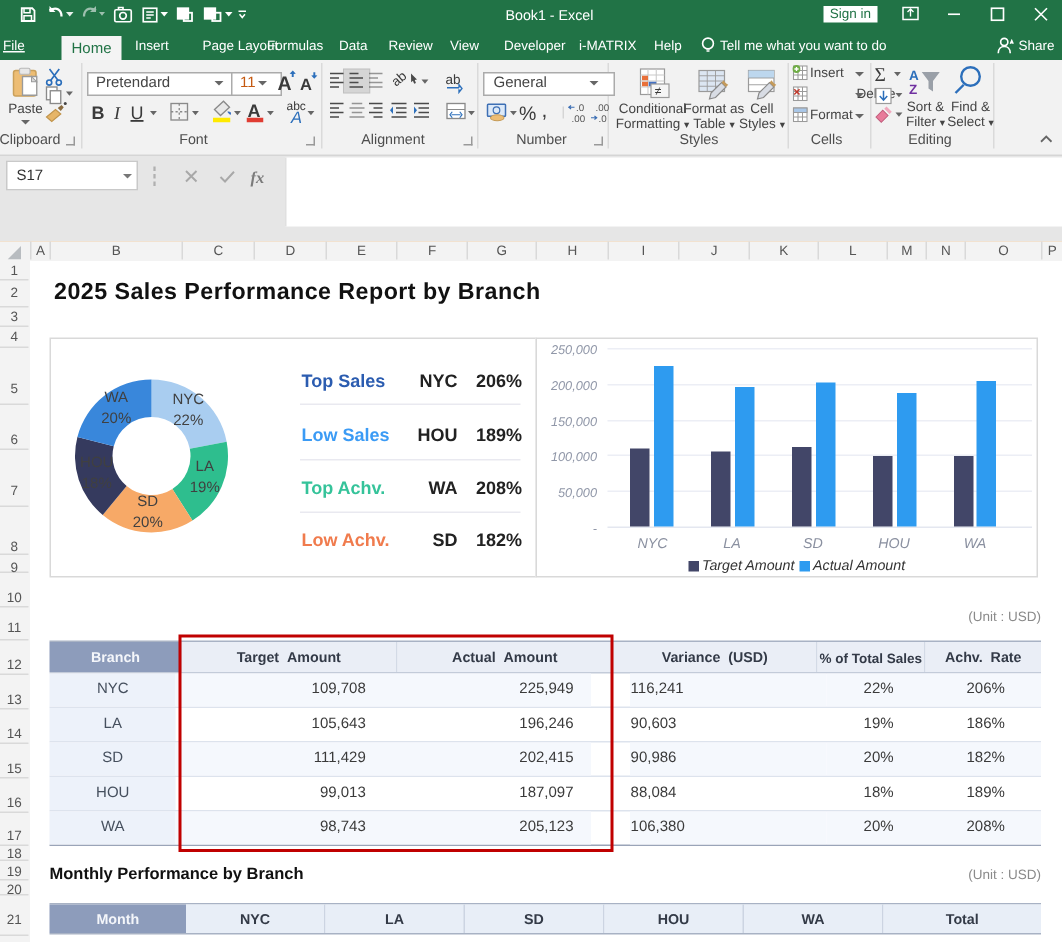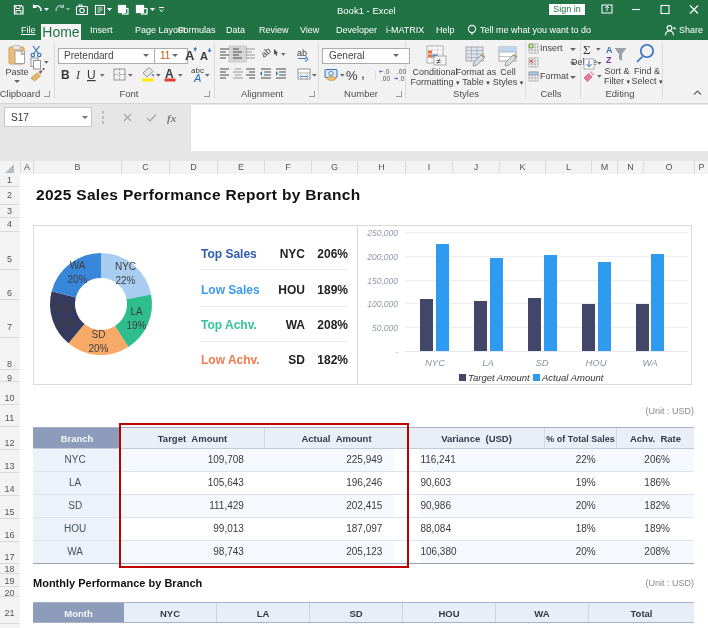--- a/index.html
+++ b/index.html
@@ -9,21 +9,21 @@
   
   #titlebar{position:absolute;left:0;top:0;width:708px;height:20px;background:#217346;}
   #titlebar svg{position:absolute;}
   .tbtxt{position:absolute;color:#fff;font-size:9.5px;}
   #signin{position:absolute;left:549px;top:4px;width:36px;height:11px;background:#fff;
           color:#217346;font-size:9px;text-align:center;line-height:11px;}
   
   #tabs{position:absolute;left:0;top:20px;width:708px;height:20px;background:#217346;}
   .tab{position:absolute;top:0;height:20px;color:#fff;font-size:9px;line-height:21px;letter-spacing:0;}
   #hometab{position:absolute;left:41px;top:4px;width:40px;height:16px;background:#f4f4f4;
-           color:#217346;font-size:14px;text-align:center;line-height:17px;}
+           color:#217346;font-size:10px;text-align:center;line-height:17px;}
   
   #ribbon{position:absolute;left:0;top:40px;width:708px;height:63px;background:#f2f2f2;
           border-bottom:1px solid #d5d5d5;}
   .gdiv{position:absolute;top:2px;height:57px;width:1px;background:#dadada;}
   .glabel{position:absolute;top:48px;font-size:9.5px;color:#4e4e4e;text-align:center;width:80px;}
   .launch{position:absolute;top:51px;width:5px;height:5px;border-right:1px solid #999;
           border-bottom:1px solid #999;}
   .blbl{position:absolute;font-size:9px;color:#444;text-align:center;line-height:9.5px;}
   .combo{position:absolute;background:#fff;border:1px solid #ababab;font-size:10px;color:#444;}
   .dd{position:absolute;width:0;height:0;border-left:3px solid transparent;
@@ -112,21 +112,21 @@
       <rect x="602" y="5" width="10" height="8" fill="none" stroke="#fff" stroke-width="1"></rect>
       <path d="M605 8l2 -2 2 2M607 6v5" stroke="#fff" fill="none" stroke-width="0.9"></path>
       <path d="M632 9.5h8" stroke="#fff" stroke-width="1.1"></path>
       <rect x="661" y="5.5" width="8" height="8" fill="none" stroke="#fff" stroke-width="1.1"></rect>
       <path d="M690 5.5l8 8M698 5.5l-8 8" stroke="#fff" stroke-width="1.1"></path>
     </svg>
     <div class="tbtxt" style="left:337px;top:5px;">Book1 - Excel</div>
     <div id="signin">Sign in</div>
   </div>
   <div id="tabs">
-    <div class="tab" style="left:21px;text-decoration:underline;">File</div>
+    <div class="tab" style="left:2px;text-decoration:underline;">File</div>
     <div id="hometab">Home</div>
     <div class="tab" style="left:90px;">Insert</div>
     <div class="tab" style="left:124px;margin-left:11px;">Page Layout</div>
     <div class="tab" style="left:178px;">Formulas</div>
     <div class="tab" style="left:226px;">Data</div>
     <div class="tab" style="left:259px;">Review</div>
     <div class="tab" style="left:300px;">View</div>
     <div class="tab" style="left:336px;">Developer</div>
     <div class="tab" style="left:386px;">i-MATRIX</div>
     <div class="tab" style="left:436px;">Help</div>

